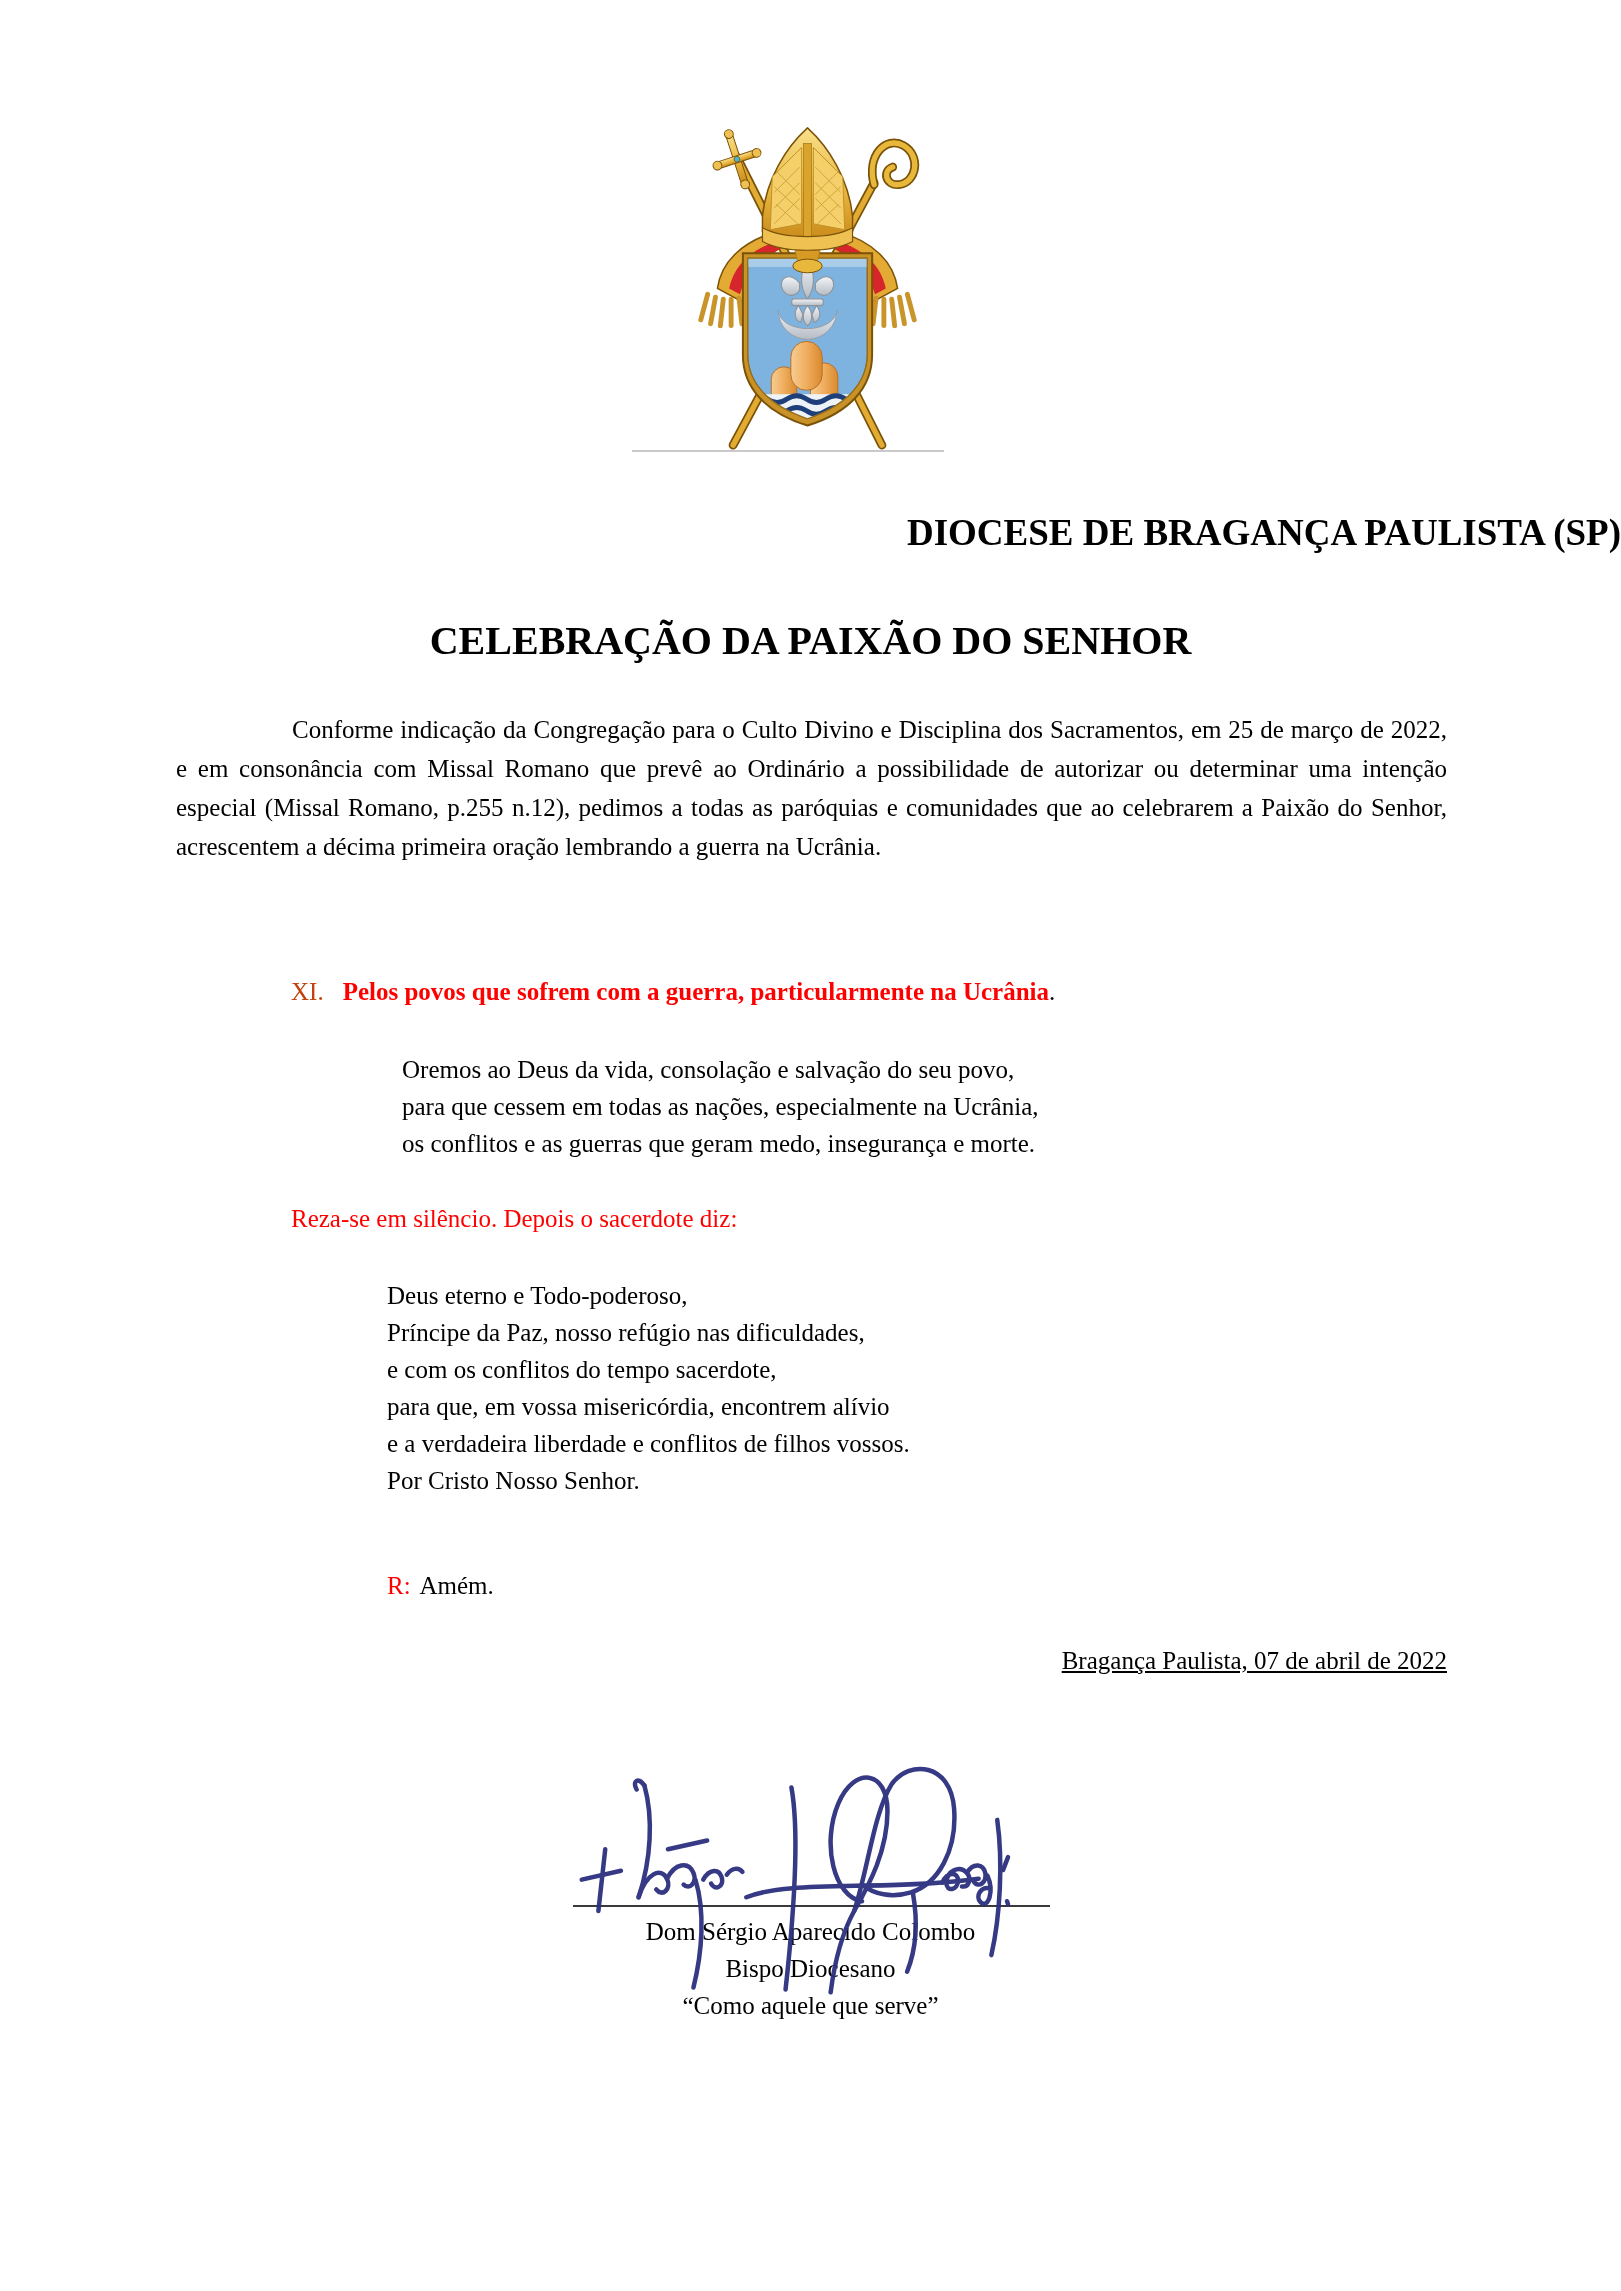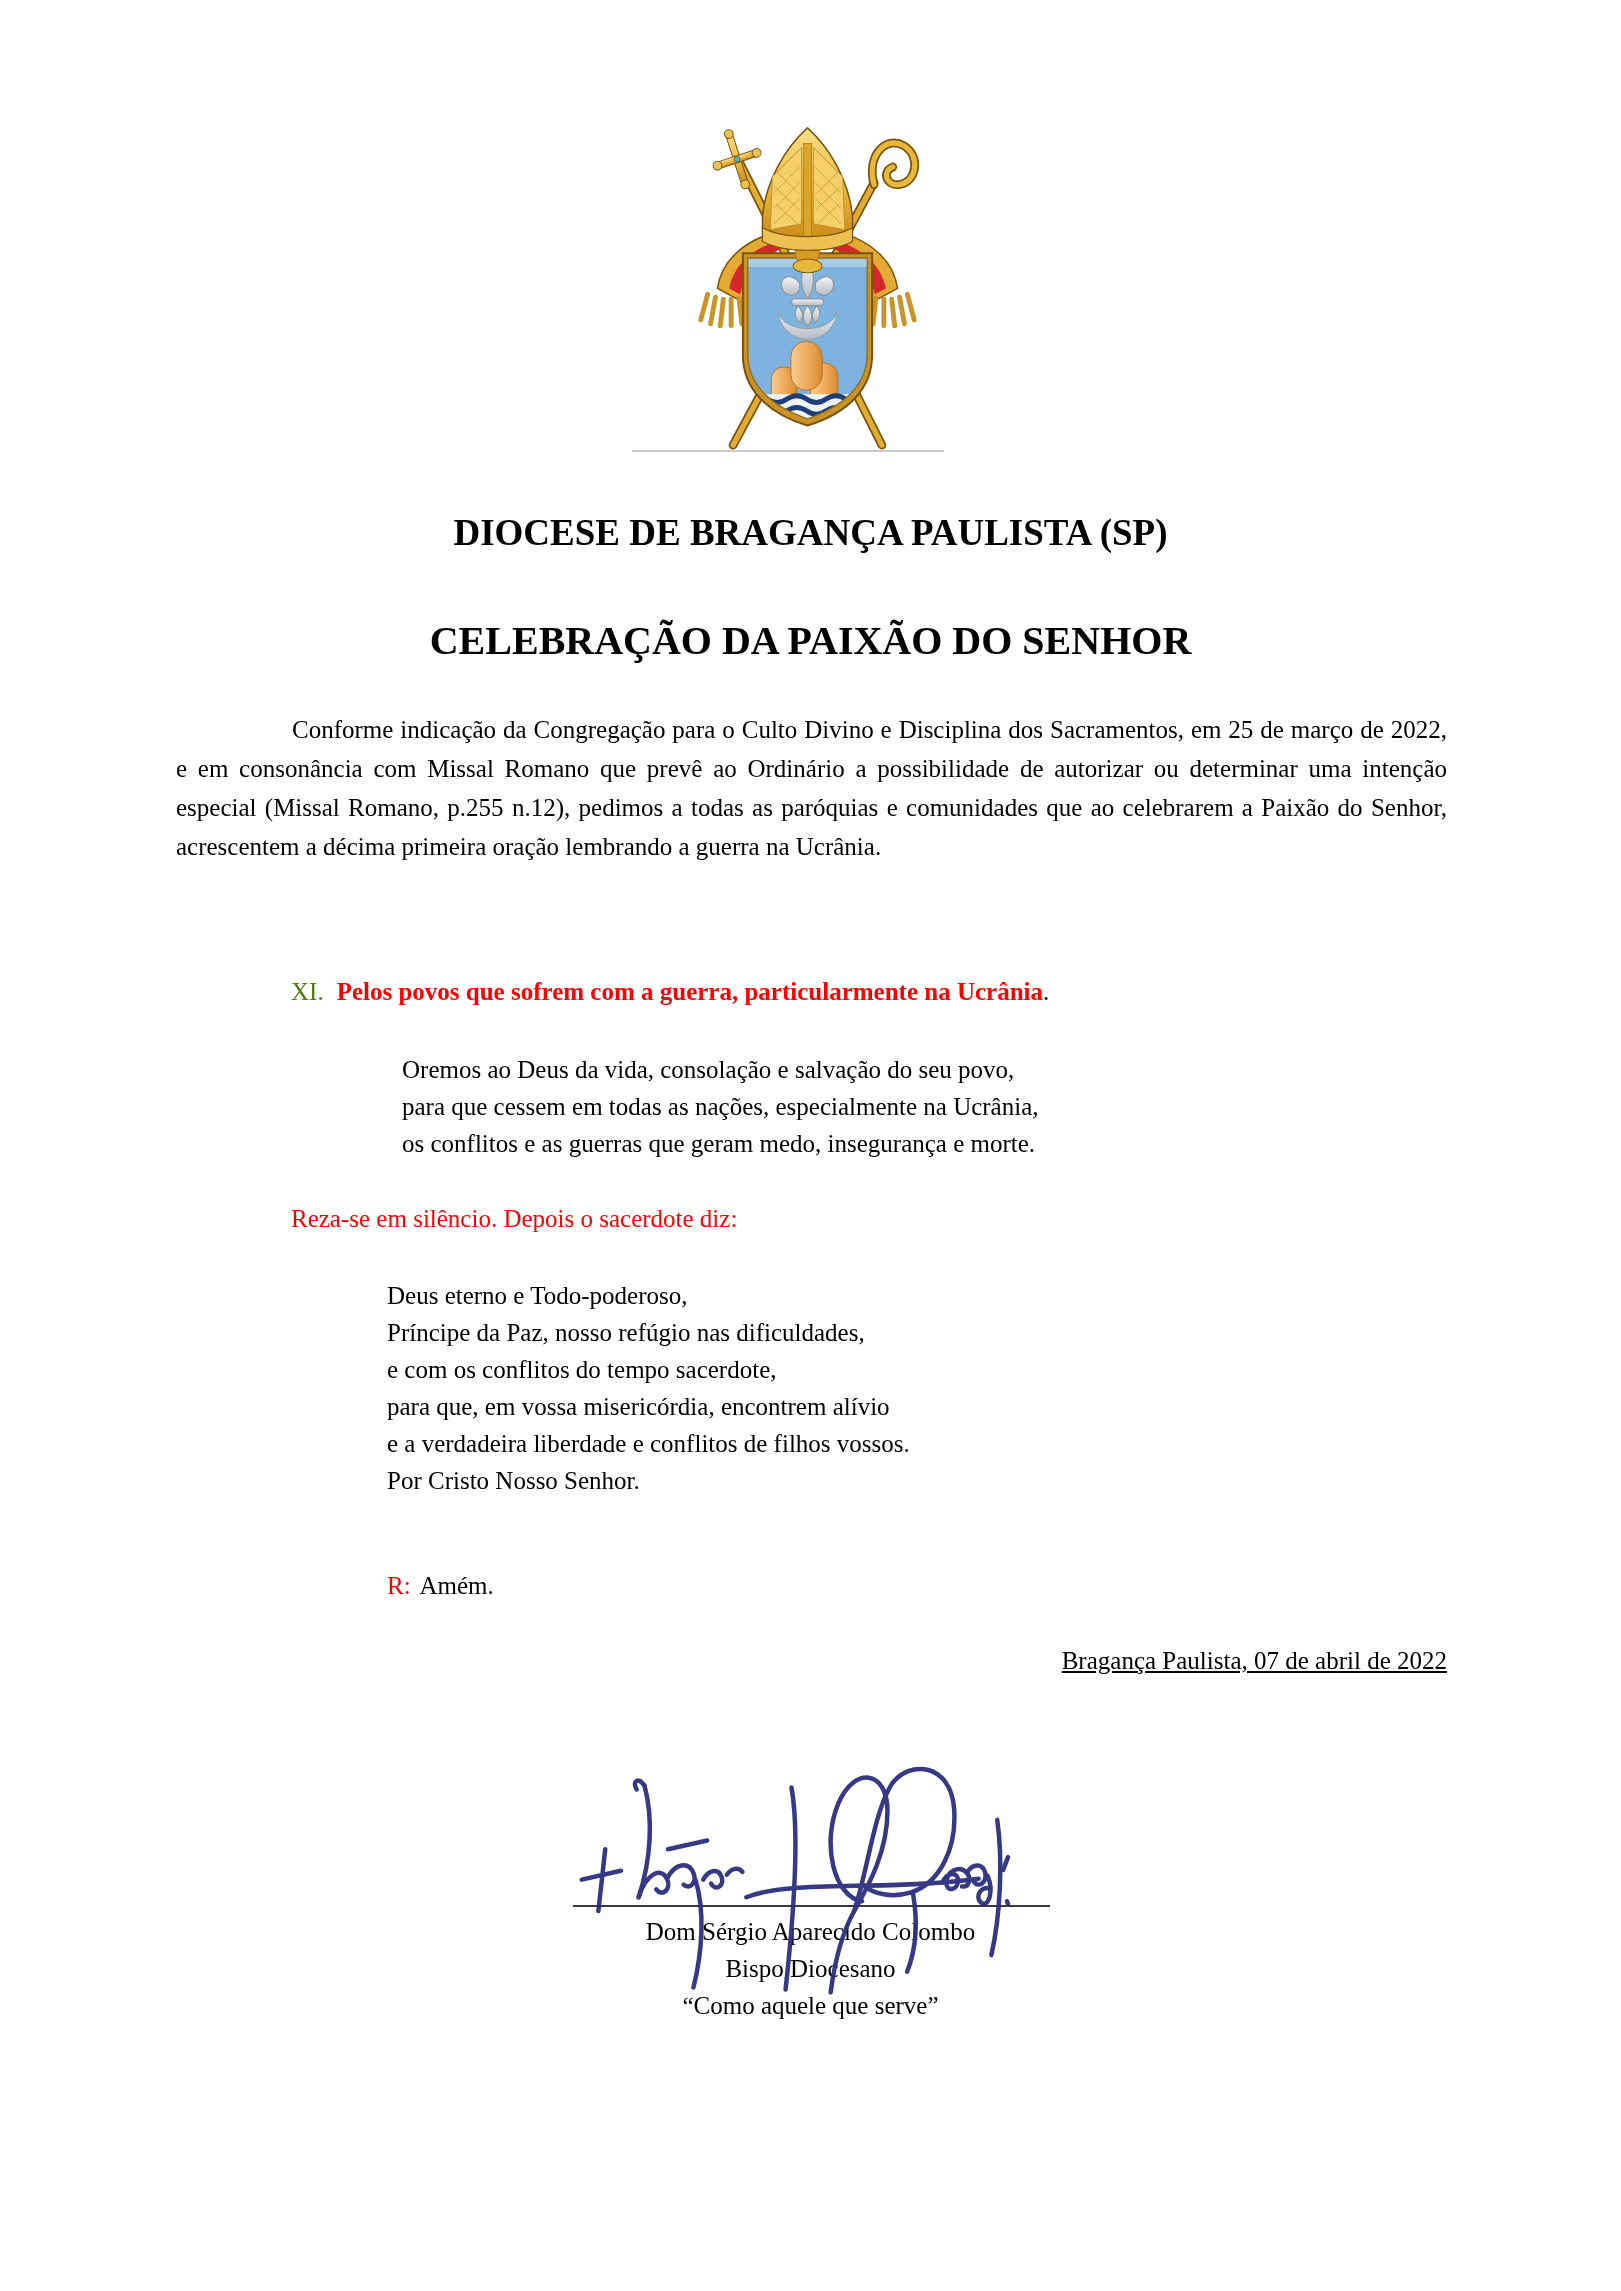--- a/index.html
+++ b/index.html
@@ -2,26 +2,26 @@
 <html style="--red: #ff0000; --ink: #2c2f7d; --shield-blue: #7db3de; --gold: #d99b26; --wave-navy: #1e3f7a;"><head>
 <meta charset="utf-8">
 <style>
   html,body{margin:0;padding:0;background:#ffffff;}
   .page{
     position:relative;width:1621px;height:2292px;background:#fff;
     font-family:"Liberation Serif","DejaVu Serif",serif;color:#000;overflow:hidden;
   }
   .abs{position:absolute;}
   .center-title{left:0;width:1621px;text-align:center;font-weight:bold;white-space:nowrap;}
-  #title1{top:511px;font-size:37px;}
+  #title1{top:511px;font-size:37px;text-align:right;}
   #title2{top:617px;font-size:40px;}
   .bodytext{font-size:25px;}
   #intro{top:710px;left:176px;width:1271px;line-height:39px;text-align:justify;text-indent:116px;}
   #intention{top:978px;left:291px;white-space:nowrap;}
-  #intention .num{color:#4d7c0f;margin-right:13px;}
+  #intention .num{color:#c2410c;margin-right:19px;}
   #intention .ttl{color:var(--red,#ff0000);font-weight:bold;}
   #intention .dot{color:#000;}
   #prayer1{top:1051px;left:402px;line-height:37px;}
   #rubric{top:1205px;left:291px;color:var(--red,#ff0000);}
   #prayer2{top:1277px;left:387px;line-height:37px;}
   #response{top:1572px;left:387px;}
   #response .r{color:var(--red,#ff0000);margin-right:8.8px;}
   #dateline{top:1647px;left:176px;width:1271px;text-align:right;text-decoration:underline;}
   #crest{left:686px;top:122px;width:243px;height:329px;}
   #crest-rule{top:450px;left:632px;width:312px;height:2px;background:#c9c9c9;}

